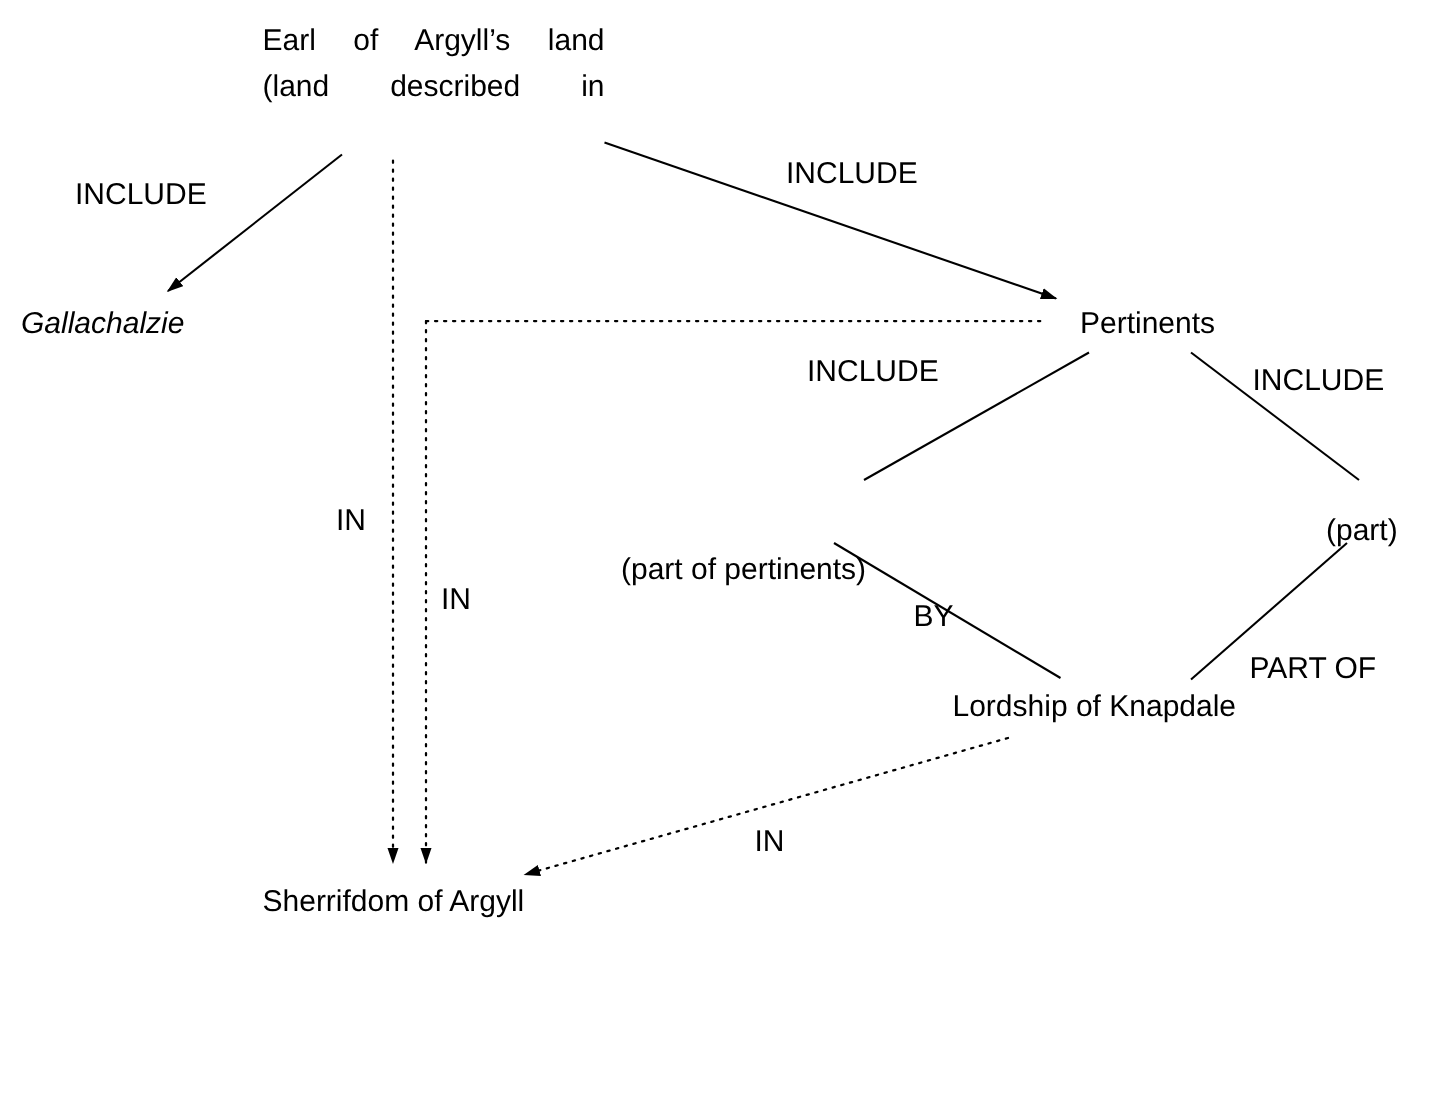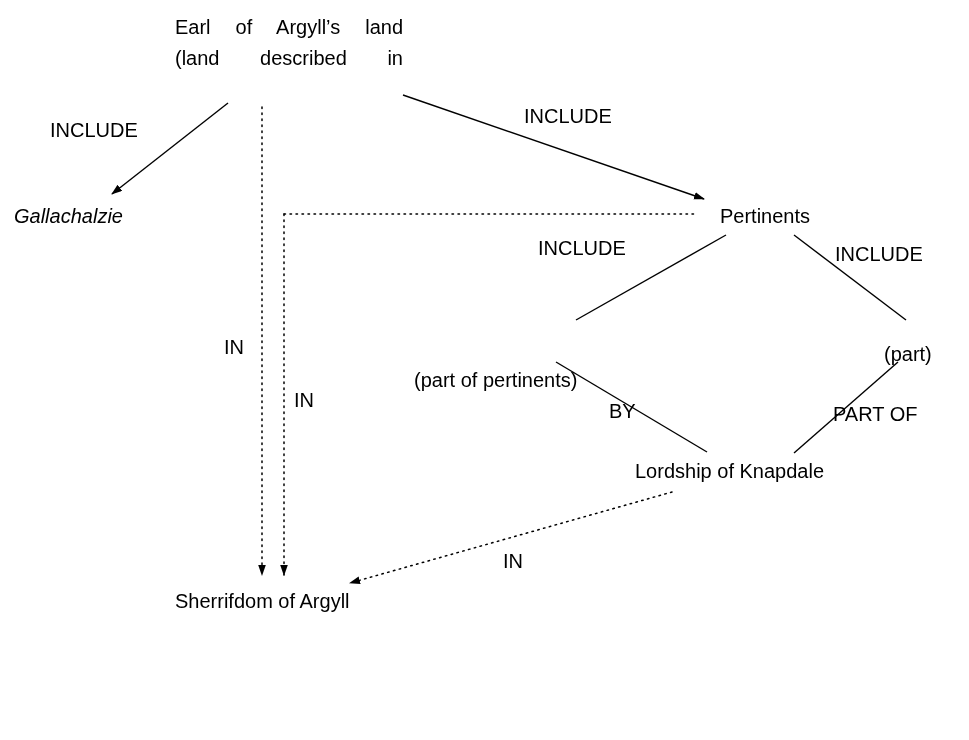--- a/index.html
+++ b/index.html
@@ -100,17 +100,17 @@
   <div class="edge-label" style="left:538px; top:236px;">INCLUDE</div>
 
   <div class="edge-label" style="left:835px; top:242px;">INCLUDE</div>
 
   <div class="edge-label" style="left:224px; top:335px;">IN</div>
 
   <div class="edge-label" style="left:294px; top:388px;">IN</div>
 
   <div class="edge-label" style="left:609px; top:399px;">BY</div>
 
-  <div class="edge-label" style="left:833px; top:402px;">PART OF</div>
+  <div class="edge-label" style="left:833px; top:434px;">PART OF</div>
 
   <div class="edge-label" style="left:503px; top:549px;">IN</div>
 
 </div>
 
 </body></html>

